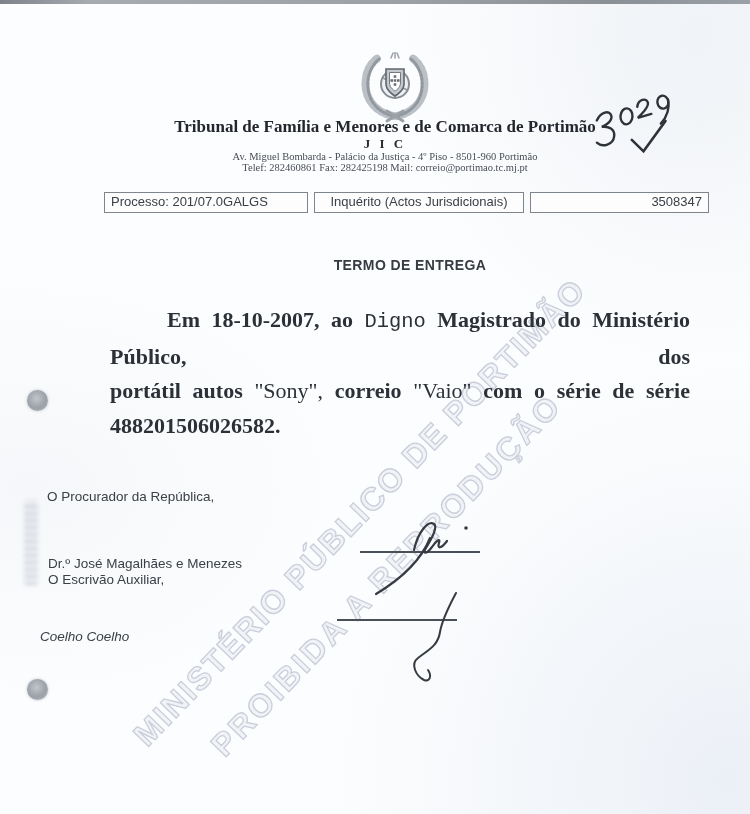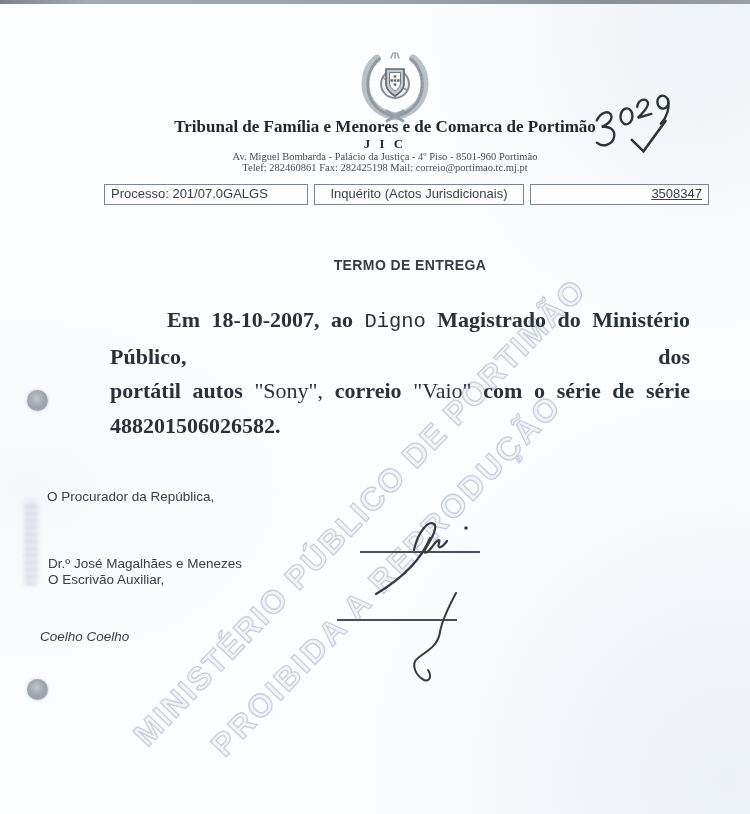--- a/index.html
+++ b/index.html
@@ -41,30 +41,30 @@
     position:absolute;left:10px;top:136px;width:750px;text-align:center;z-index:2;
     font-family:"Liberation Serif",serif;font-weight:bold;font-size:13px;letter-spacing:3px;color:#2a2e34;
   }
   .addr{
     position:absolute;left:10px;width:750px;text-align:center;z-index:2;
     font-family:"Liberation Serif",serif;font-size:10.5px;color:#474d55;
   }
   .addr1{top:151px;} .addr2{top:162px;}
   
   .process-bar{
-    position:absolute;left:104px;top:184px;width:640px;height:21px;z-index:2;
+    position:absolute;left:104px;top:192px;width:640px;height:21px;z-index:2;
     display:flex;gap:6px;border-radius:8px;
   }
   .process-bar .cell{
     border:1.3px solid #7f858d;background:#fdfdfe;box-sizing:border-box;
     font-size:13px;color:#3b4047;line-height:18px;padding:0 6px;overflow:hidden;white-space:nowrap;
   }
   .cell1{width:204px;text-align:left;}
   .cell2{width:210px;text-align:center;}
-  .cell3{width:179px;text-align:right;text-decoration:underline;}
+  .cell3{width:179px;text-align:right;}
   
   .doc-title{
     position:absolute;left:60px;top:257px;width:700px;text-align:center;z-index:2;
     font-weight:bold;font-size:14px;letter-spacing:.4px;color:#373c43;
   }
   .doc-body{
     position:absolute;left:110px;top:303px;width:580px;z-index:2;
     font-family:"Liberation Serif",serif;font-size:22px;line-height:34.5px;color:#2c3138;
   }
   .body-line{text-align:justify;text-align-last:justify;}

